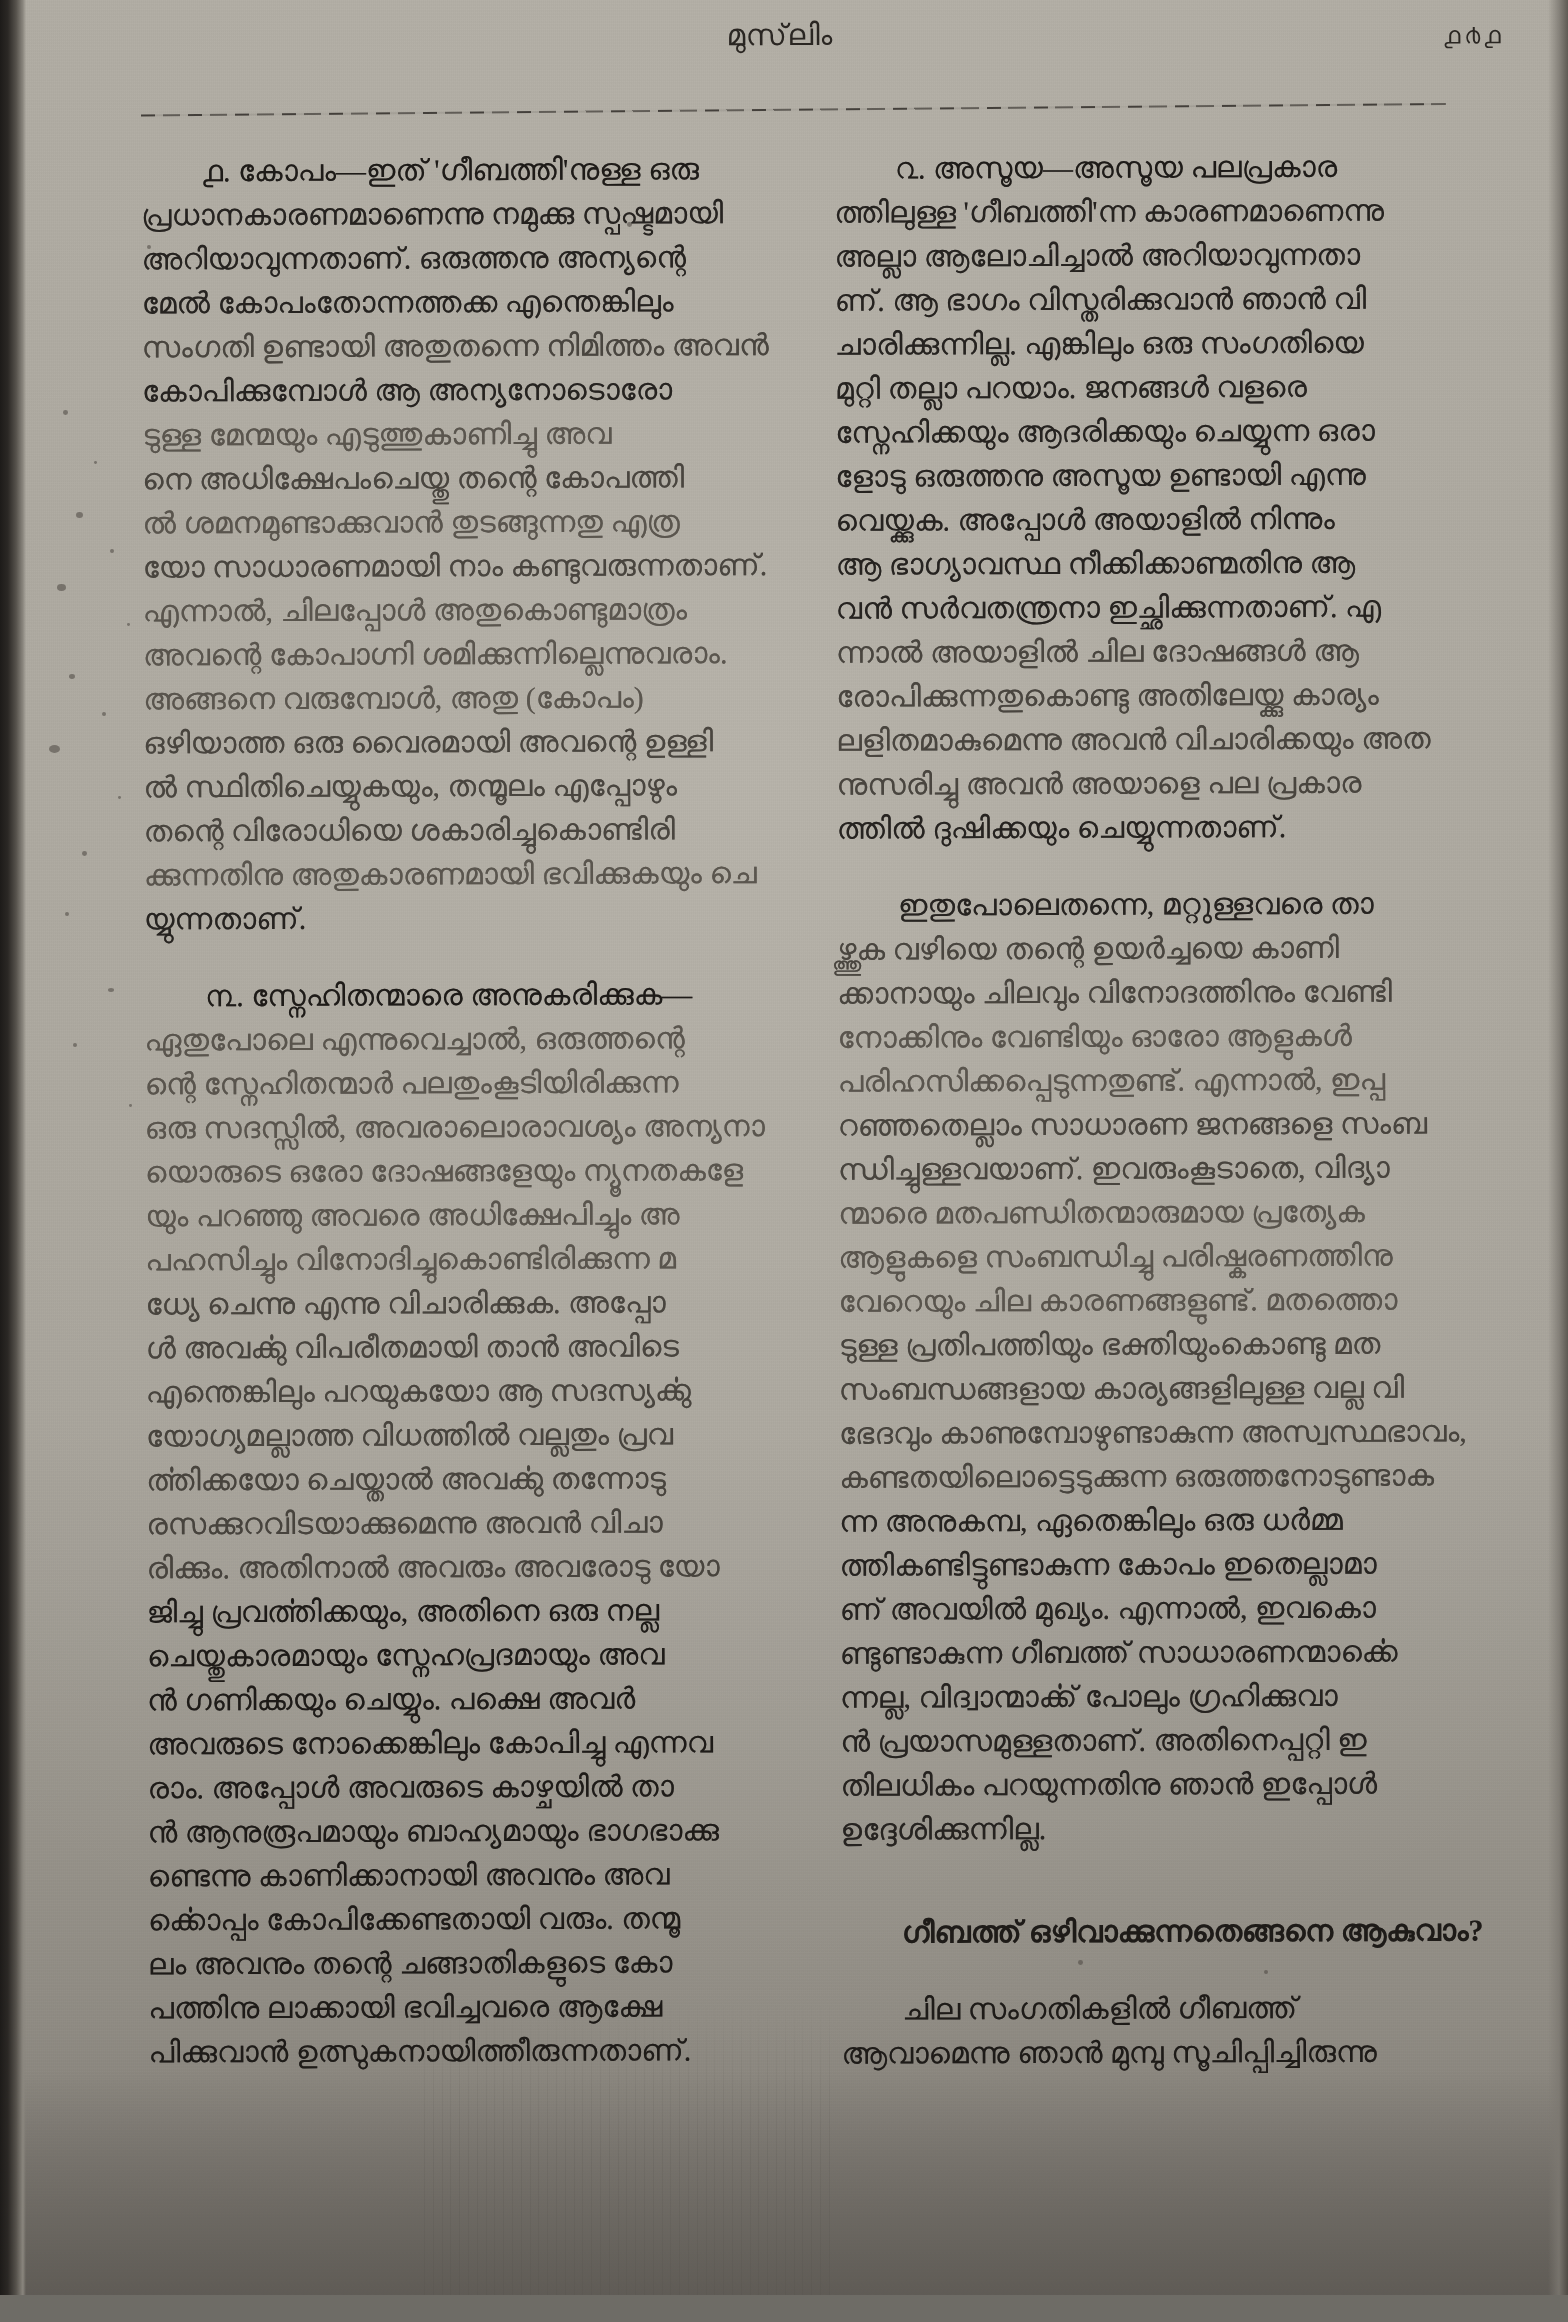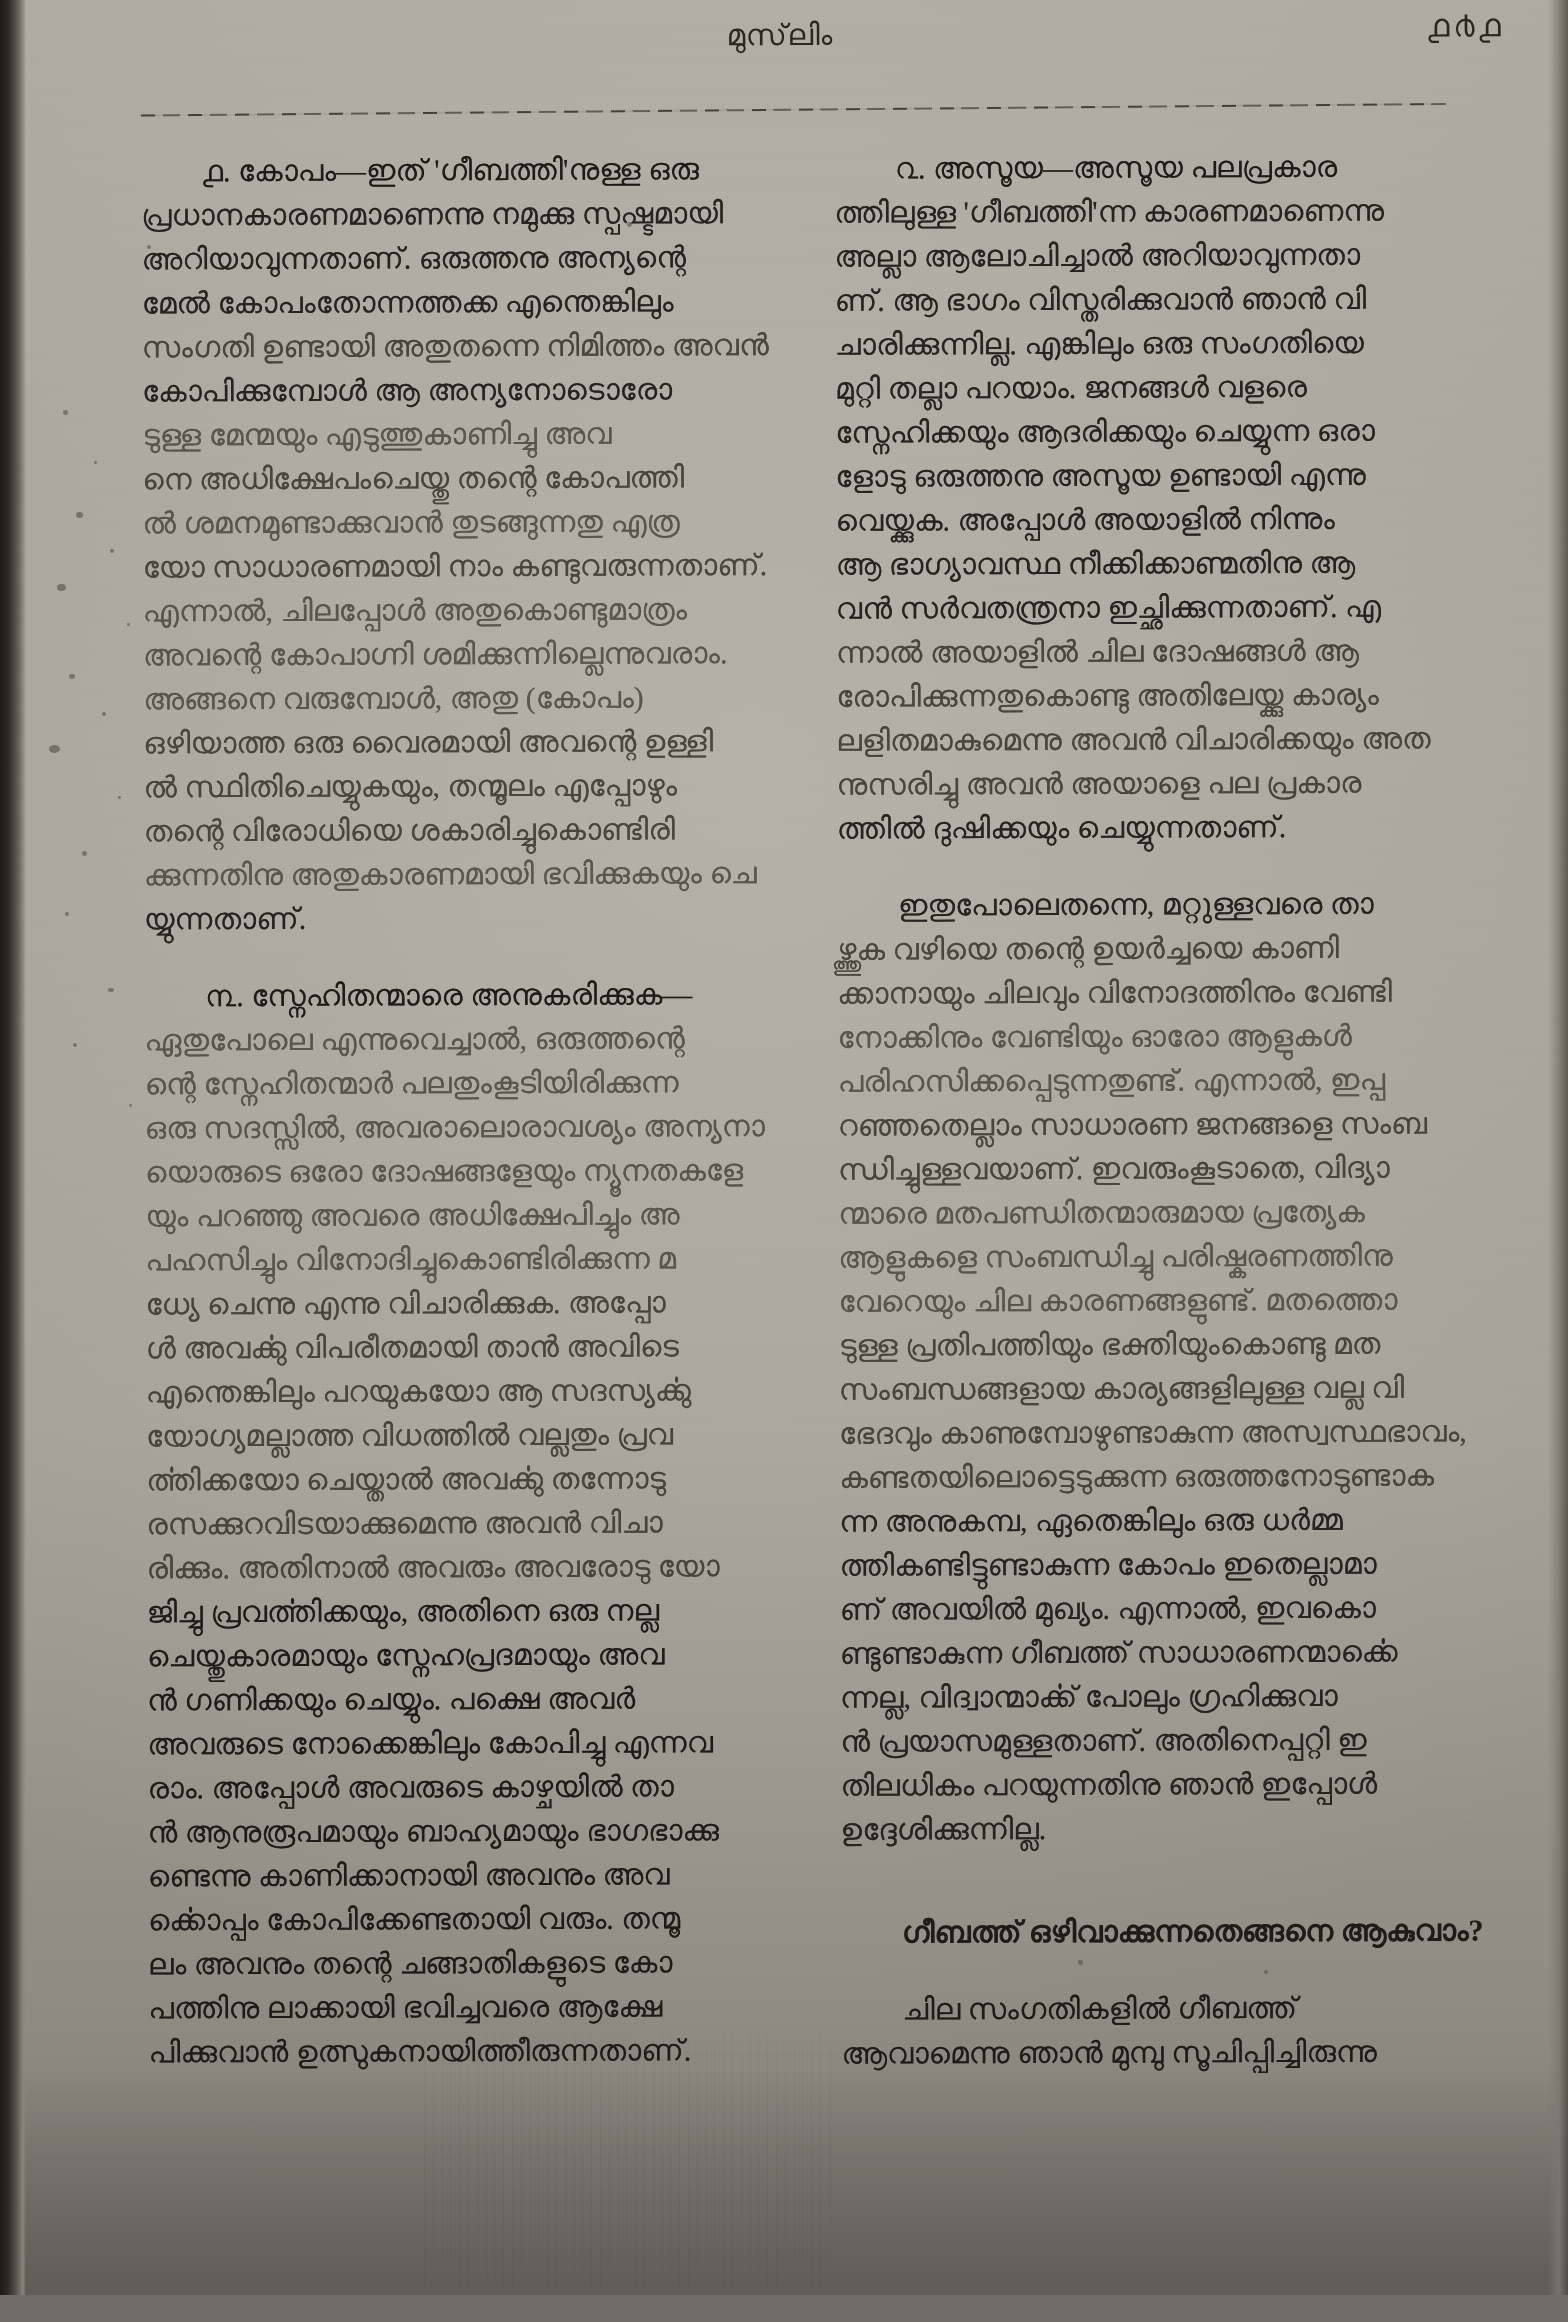--- a/index.html
+++ b/index.html
@@ -95,22 +95,22 @@
     top: 17.6px;
     text-align: center;
     font-size: 30px;
     letter-spacing: 0.5px;
     color: #2a2622;
   }
 
   #folio {
     position: absolute;
     right: 59px;
-    top: 10px;
-    font-size: 32px;
+    top: 25px;
+    font-size: 24px;
     color: #2a2622;
     letter-spacing: 3.9px;
   }
 
   #head-rule {
     position: absolute;
     left: 145px;
     right: 118px;
     top: 112px;
     height: 2px;

